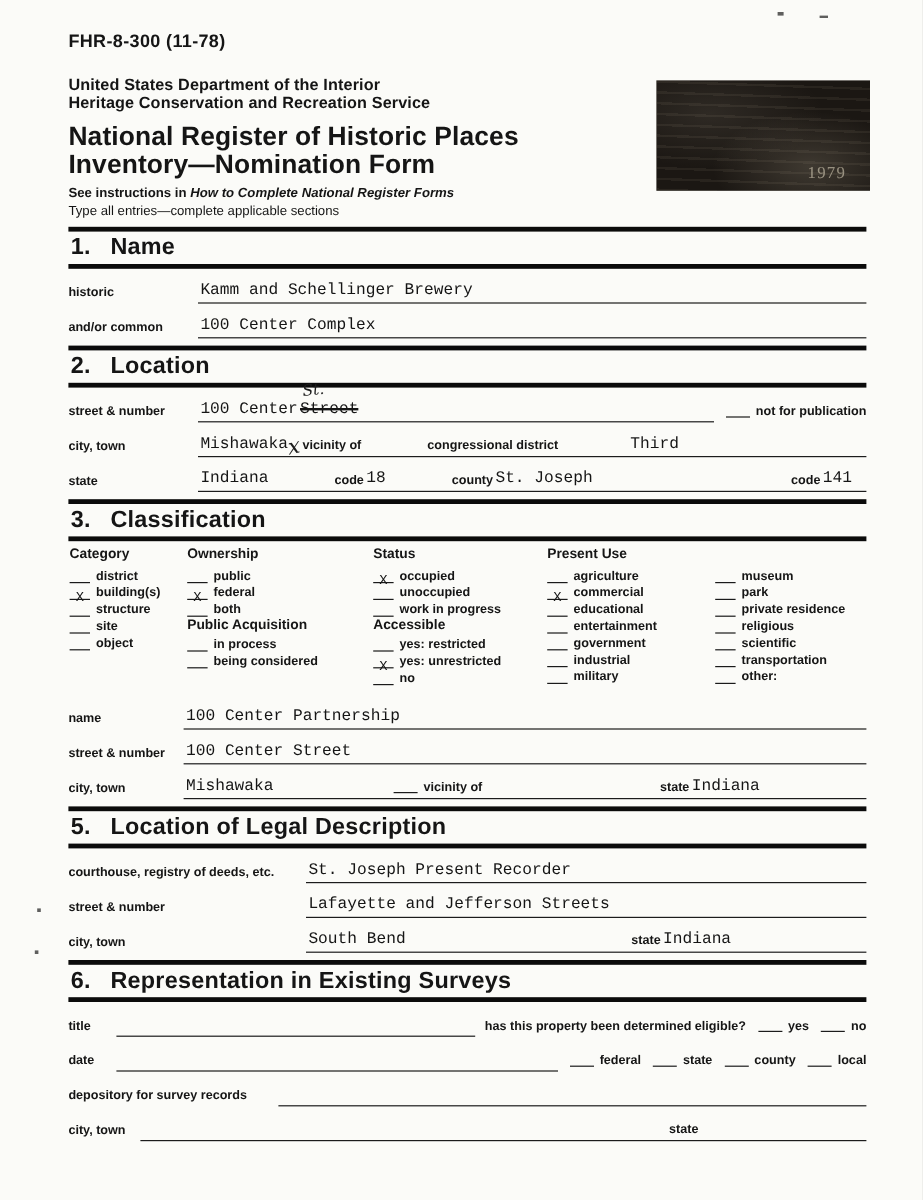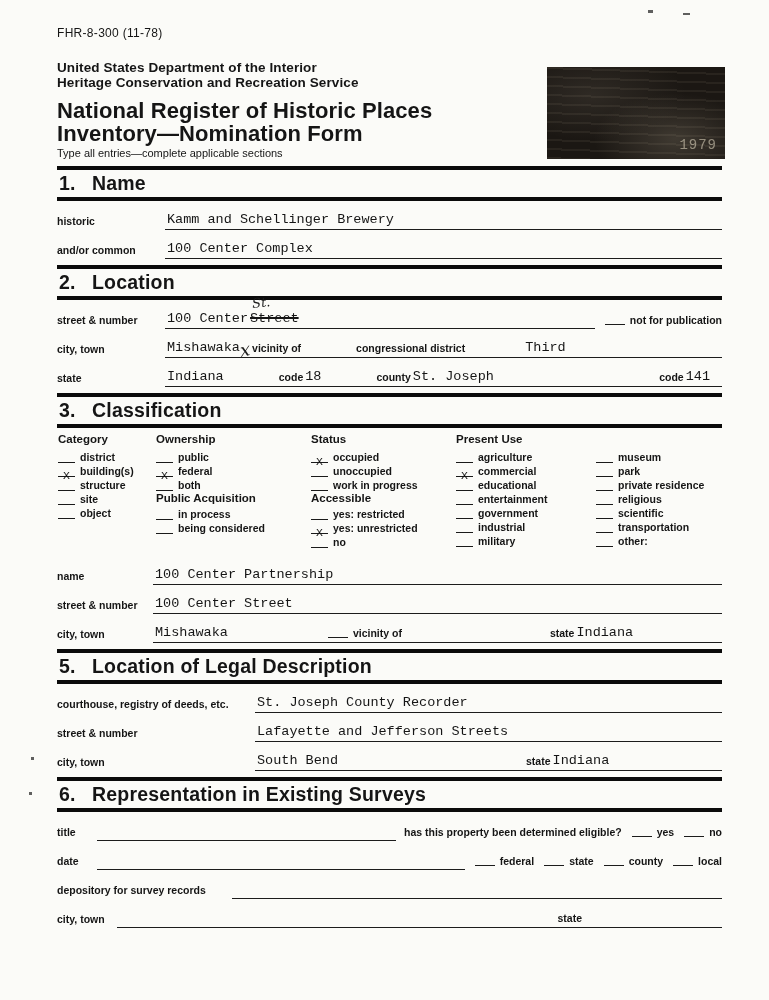--- a/index.html
+++ b/index.html
@@ -4,40 +4,40 @@
 <style>
   * { margin:0; padding:0; box-sizing:border-box; }
   html,body { background:#d8d8d4; }
   .page {
     position:relative; width:769px; height:1000px; margin:0 auto;
     background:#fbfbf8; color:#151515; overflow:hidden;
     font-family:"Liberation Sans","DejaVu Sans",sans-serif;
   }
   .inner { padding:26px 47px 0 57px; }
 
-  .form-number { font-size:12px; font-weight:normal; letter-spacing:.3px; }
+  .form-number { font-size:15px; font-weight:bold; letter-spacing:.3px; }
 
   .hdr { margin-top:20px; }
   .dept { font-size:13.5px; font-weight:bold; line-height:1.12; letter-spacing:.1px; }
   .main-title { font-size:22px; font-weight:bold; line-height:1.02; margin-top:10px; letter-spacing:.1px; }
   .instr { font-size:11px; font-weight:bold; margin-top:7px; line-height:1.18; }
   .instr i { font-style:italic; }
   .instr2 { font-size:11px; font-weight:normal; margin-top:2px; line-height:1.18; }
 
   .stamp {
     position:absolute; top:67px; right:44px; width:178px; height:92px;
     background:
       radial-gradient(ellipse at 72% 78%, rgba(190,178,155,.22), transparent 45%),
       radial-gradient(ellipse at 25% 30%, rgba(160,150,135,.15), transparent 50%),
       repeating-linear-gradient(2deg, rgba(125,115,98,.14) 0 2px, transparent 2px 9px),
       #1b1713;
   }
   .stamp-text {
-    position:absolute; right:8px; bottom:6px;
-    font-family:Liberation Mono, monospace;
+    position:absolute; right:20px; bottom:6px;
+    font-family:Liberation Serif, serif;
     font-size:14px; color:rgba(232,222,198,.55); letter-spacing:1px;
   }
 
   .sec { margin-top:6px; }
   .secbar { height:4px; background:#0b0b0b; }
   .sechead { padding:2px 0 2px 2px; font-size:19.5px; font-weight:bold; letter-spacing:.2px; }
   .secnum { display:inline-block; min-width:33px; }
 
   .frow { display:flex; align-items:flex-end; height:29px; }
   .flabel { font-size:10.5px; font-weight:bold; white-space:nowrap; padding-bottom:3px; }
@@ -82,20 +82,21 @@
   </div>
 
   <div class="inner">
     <div class="form-number">FHR-8-300  (11-78)</div>
 
     <div class="hdr">
       <div class="dept">United States Department of the Interior</div>
       <div class="dept">Heritage Conservation and Recreation Service</div>
       <div class="main-title">National Register of Historic Places</div>
       <div class="main-title" style="margin-top:0;">Inventory—Nomination Form</div>
+      <div class="instr"><span>See instructions in </span><i>How to Complete National Register Forms</i></div>
       <div class="instr2">Type all entries—complete applicable sections</div>
     </div>
 
     <div class="sec">
       <div class="secbar"></div>
       <div class="sechead"><span class="secnum">1.</span><span>Name</span></div>
       <div class="secbar"></div>
     </div>
     <div class="frow">
       <span class="flabel w1">historic</span>
@@ -321,21 +322,21 @@
     </div>
 
     <div class="sec">
       <div class="secbar"></div>
       <div class="sechead"><span class="secnum">5.</span><span>Location of Legal Description</span></div>
       <div class="secbar"></div>
     </div>
     <div class="frow">
       <span class="flabel w5">courthouse, registry of deeds, etc.</span>
       <div class="rowline">
-        <span class="typed">St. Joseph County Recorder</span>
+        <span class="typed">St. Joseph Present Recorder</span>
       </div>
     </div>
     <div class="frow">
       <span class="flabel w5">street &amp; number</span>
       <div class="rowline">
         <span class="typed">Lafayette and Jefferson Streets</span>
       </div>
     </div>
     <div class="frow">
       <span class="flabel w5">city, town</span>

